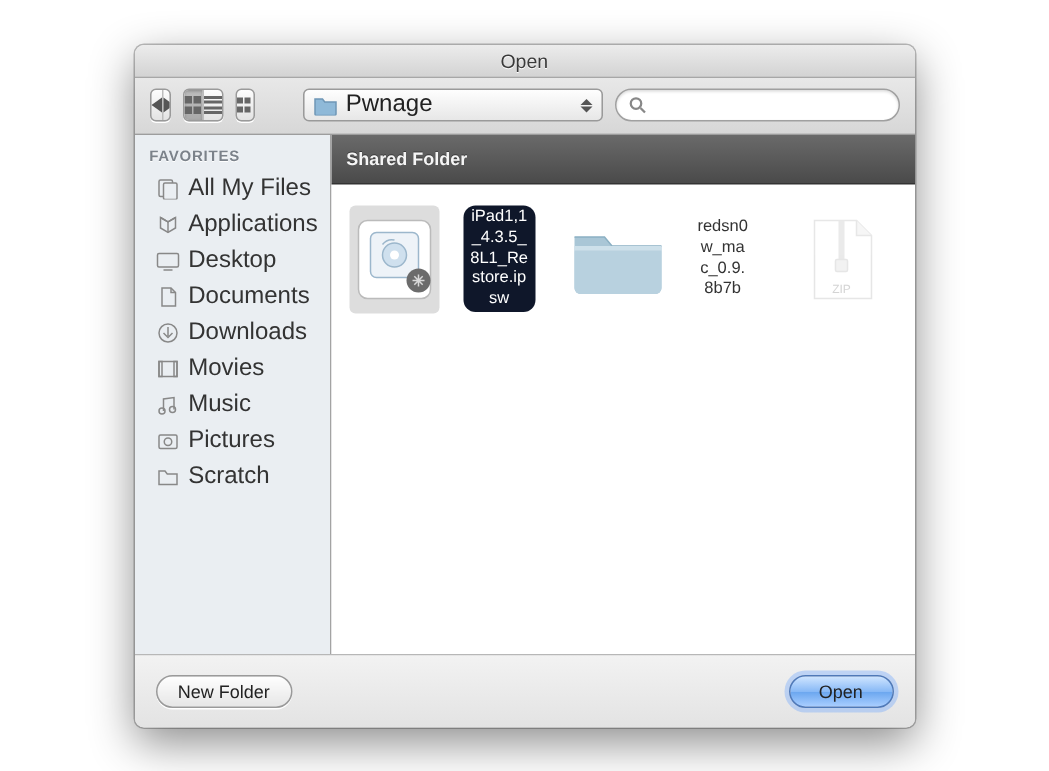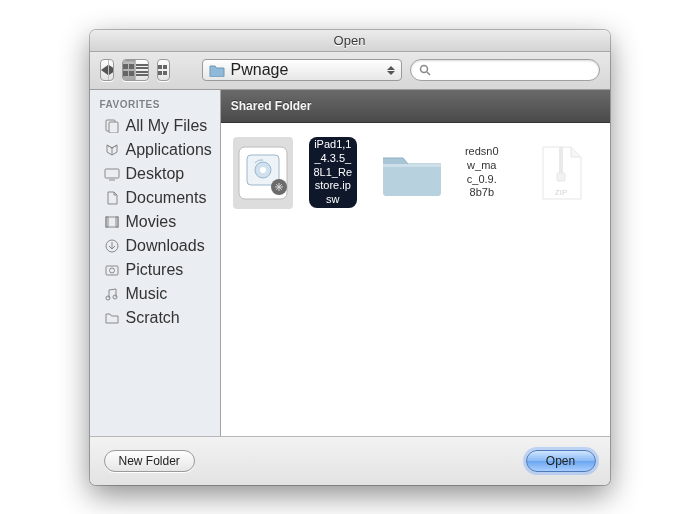--- a/index.html
+++ b/index.html
@@ -317,54 +317,54 @@
             <svg width="16" height="14">
               <path d="M4 1h6l3 3v9H4z" fill="none" stroke="#888"></path>
               <path d="M10 1v3h3" fill="none" stroke="#888"></path>
             </svg>
           </span>
         <span>Documents</span>
       </div>
       <div class="row">
         <span class="ico">
             <svg width="16" height="14">
+              <circle cx="8" cy="7" r="6" fill="none" stroke="#888"></circle>
+              <path d="M8 3v6m-3-2l3 3 3-3" fill="none" stroke="#888"></path>
+            </svg>
+          </span>
+        <span>Downloads</span>
+      </div>
+      <div class="row">
+        <span class="ico">
+            <svg width="16" height="14">
               <rect x="2" y="2" width="12" height="10" fill="none" stroke="#888"></rect>
               <rect x="2" y="2" width="2" height="10" fill="none" stroke="#888"></rect>
               <rect x="12" y="2" width="2" height="10" fill="none" stroke="#888"></rect>
             </svg>
           </span>
         <span>Movies</span>
       </div>
       <div class="row">
         <span class="ico">
             <svg width="16" height="14">
-              <circle cx="8" cy="7" r="6" fill="none" stroke="#888"></circle>
-              <path d="M8 3v6m-3-2l3 3 3-3" fill="none" stroke="#888"></path>
-            </svg>
-          </span>
-        <span>Downloads</span>
-      </div>
-      <div class="row">
-        <span class="ico">
-            <svg width="16" height="14">
-              <rect x="2" y="3" width="12" height="9" rx="1" fill="none" stroke="#888"></rect>
-              <circle cx="8" cy="7.5" r="2.5" fill="none" stroke="#888"></circle>
-            </svg>
-          </span>
-        <span>Pictures</span>
-      </div>
-      <div class="row">
-        <span class="ico">
-            <svg width="16" height="14">
               <path d="M5 11V3l7-1v8" fill="none" stroke="#888"></path>
               <circle cx="4" cy="11" r="2" fill="none" stroke="#888"></circle>
               <circle cx="11" cy="10" r="2" fill="none" stroke="#888"></circle>
             </svg>
           </span>
         <span>Music</span>
+      </div>
+      <div class="row">
+        <span class="ico">
+            <svg width="16" height="14">
+              <rect x="2" y="3" width="12" height="9" rx="1" fill="none" stroke="#888"></rect>
+              <circle cx="8" cy="7.5" r="2.5" fill="none" stroke="#888"></circle>
+            </svg>
+          </span>
+        <span>Pictures</span>
       </div>
       <div class="row">
         <span class="ico">
             <svg width="16" height="14">
               <path d="M2 3h4l1.5 2H14v7H2z" fill="none" stroke="#888"></path>
             </svg>
           </span>
         <span>Scratch</span>
       </div>
     </div>

